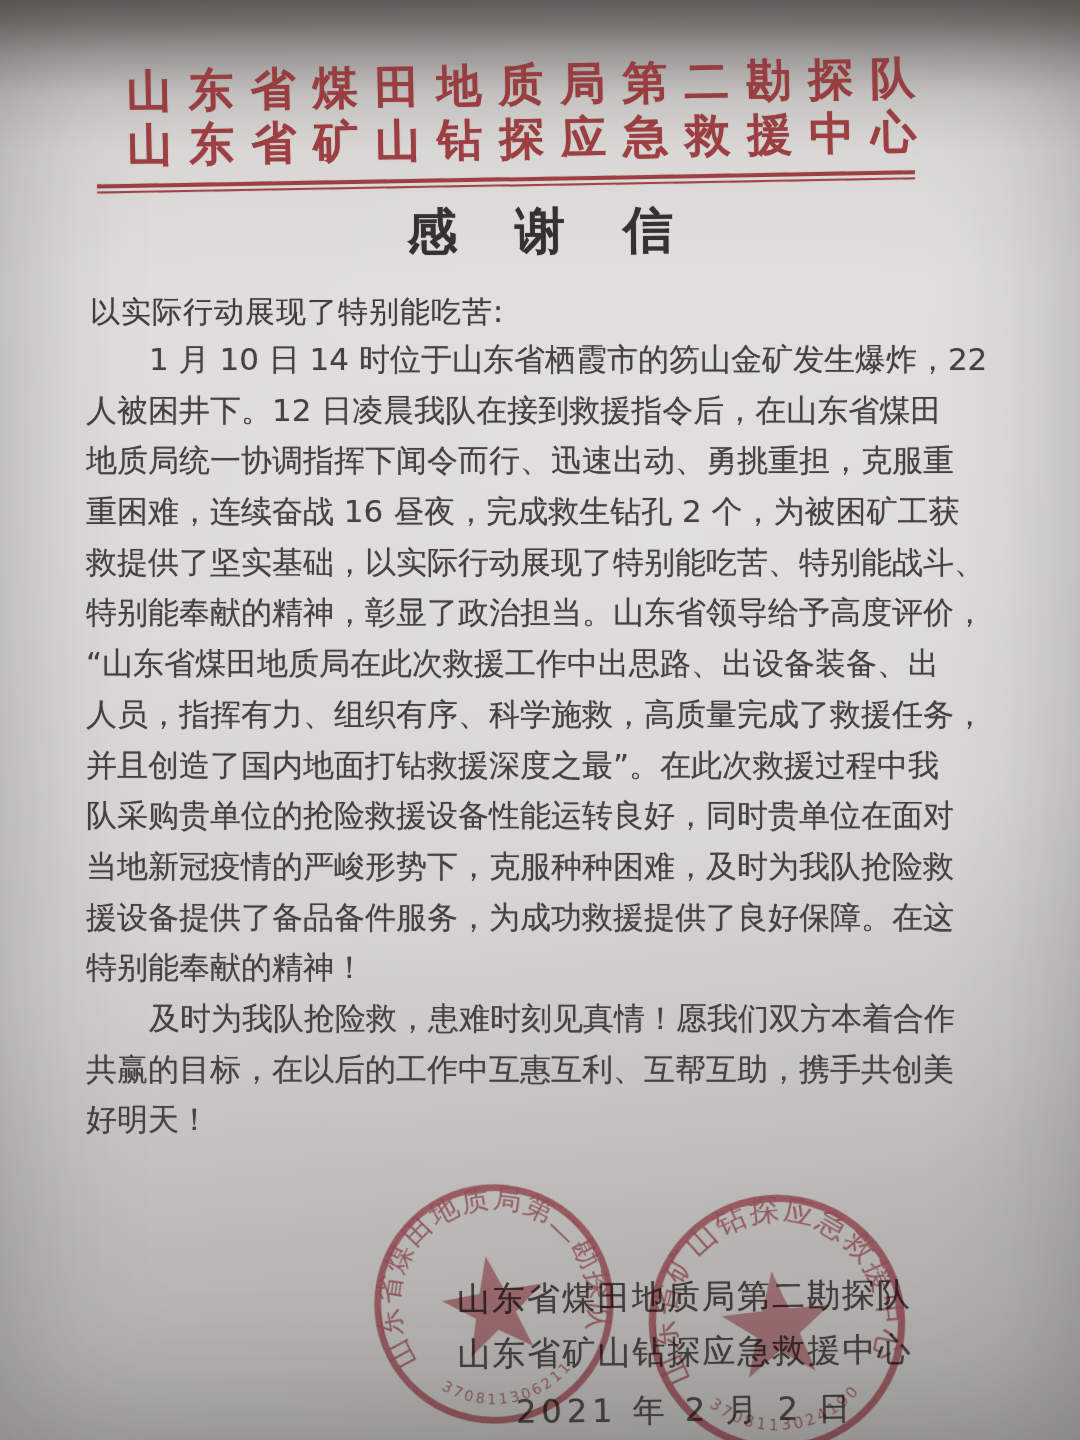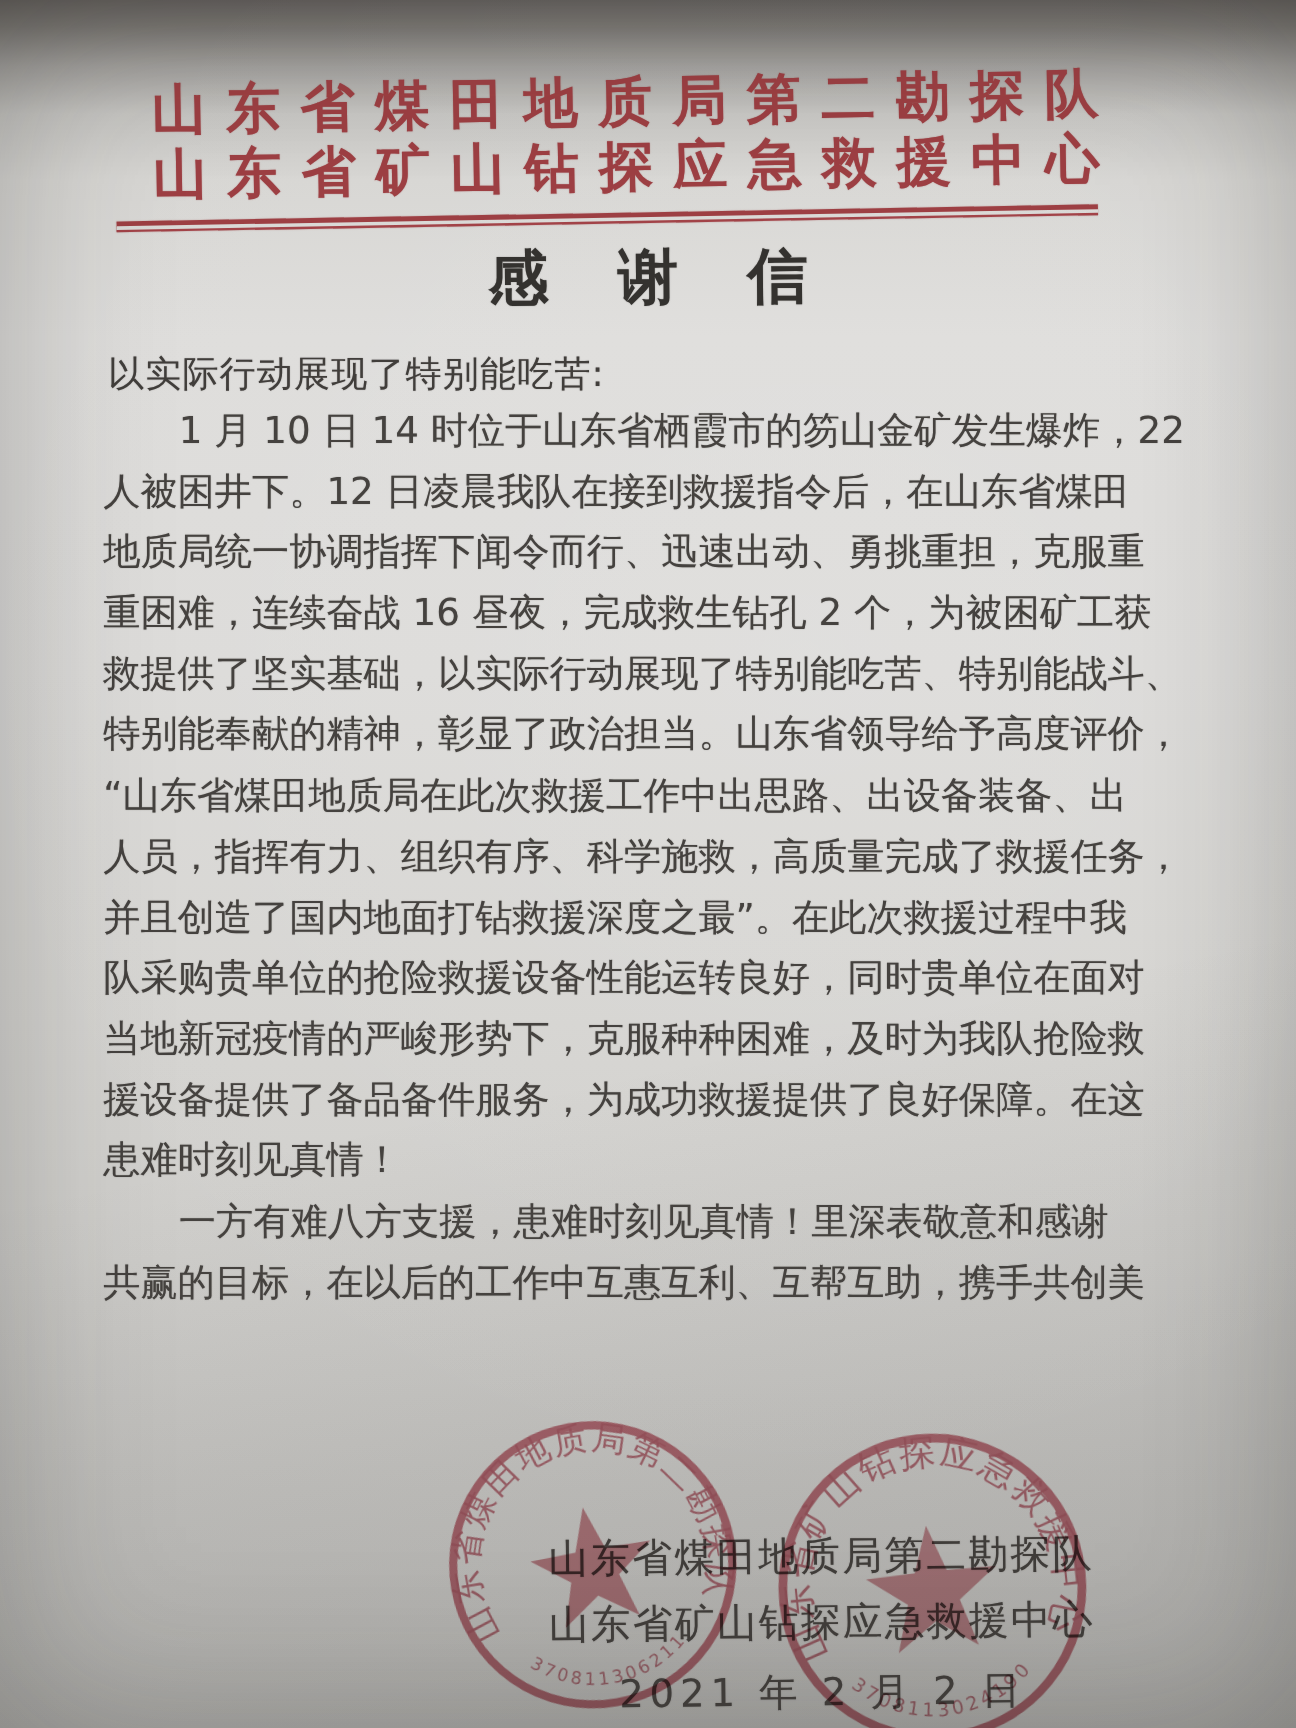--- a/index.html
+++ b/index.html
@@ -85,23 +85,24 @@
     <div class="bline">地质局统一协调指挥下闻令而行、迅速出动、勇挑重担，克服重</div>
     <div class="bline">重困难，连续奋战 16 昼夜，完成救生钻孔 2 个，为被困矿工获</div>
     <div class="bline">救提供了坚实基础，以实际行动展现了特别能吃苦、特别能战斗、</div>
     <div class="bline">特别能奉献的精神，彰显了政治担当。山东省领导给予高度评价，</div>
     <div class="bline">“山东省煤田地质局在此次救援工作中出思路、出设备装备、出</div>
     <div class="bline">人员，指挥有力、组织有序、科学施救，高质量完成了救援任务，</div>
     <div class="bline">并且创造了国内地面打钻救援深度之最”。在此次救援过程中我</div>
     <div class="bline">队采购贵单位的抢险救援设备性能运转良好，同时贵单位在面对</div>
     <div class="bline">当地新冠疫情的严峻形势下，克服种种困难，及时为我队抢险救</div>
     <div class="bline">援设备提供了备品备件服务，为成功救援提供了良好保障。在这</div>
-    <div class="bline short">患难时刻见真情！</div>
-    <div class="bline indent">一方有难八方支援，患难时刻见真情！里深表敬意和感谢</div>
+    <div class="bline short">特别能奉献的精神！</div>
+    <div class="bline indent">及时为我队抢险救，患难时刻见真情！愿我们双方本着合作</div>
     <div class="bline">共赢的目标，在以后的工作中互惠互利、互帮互助，携手共创美</div>
+    <div class="bline short">好明天！</div>
   </div>
 
   <div class="signature">
     <div class="sig-line">山东省煤田地质局第二勘探队</div>
     <div class="sig-line">山东省矿山钻探应急救援中心</div>
     <div class="date-line">2021 年 2 月 2 日</div>
   </div>
 
   <div class="stamp left">
     <svg width="252" height="252" viewBox="0 0 260 260">

